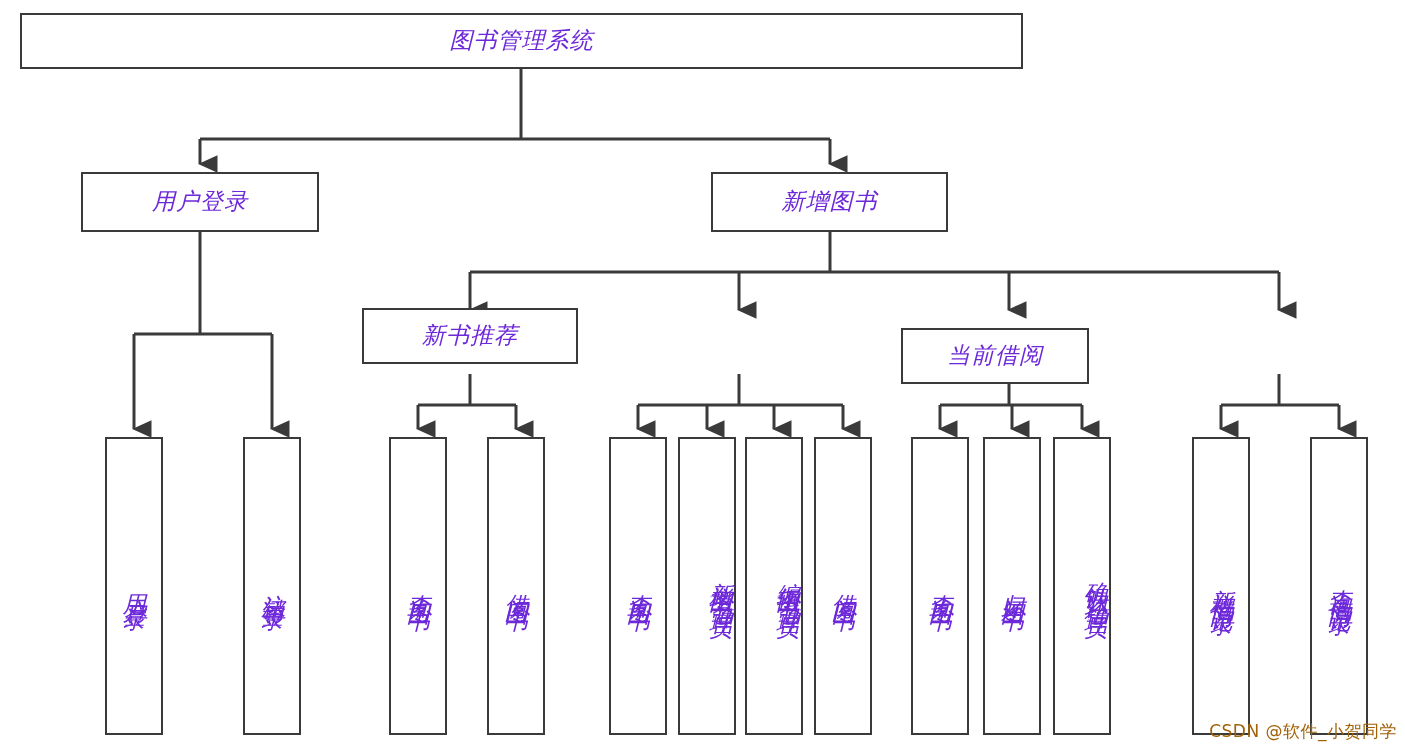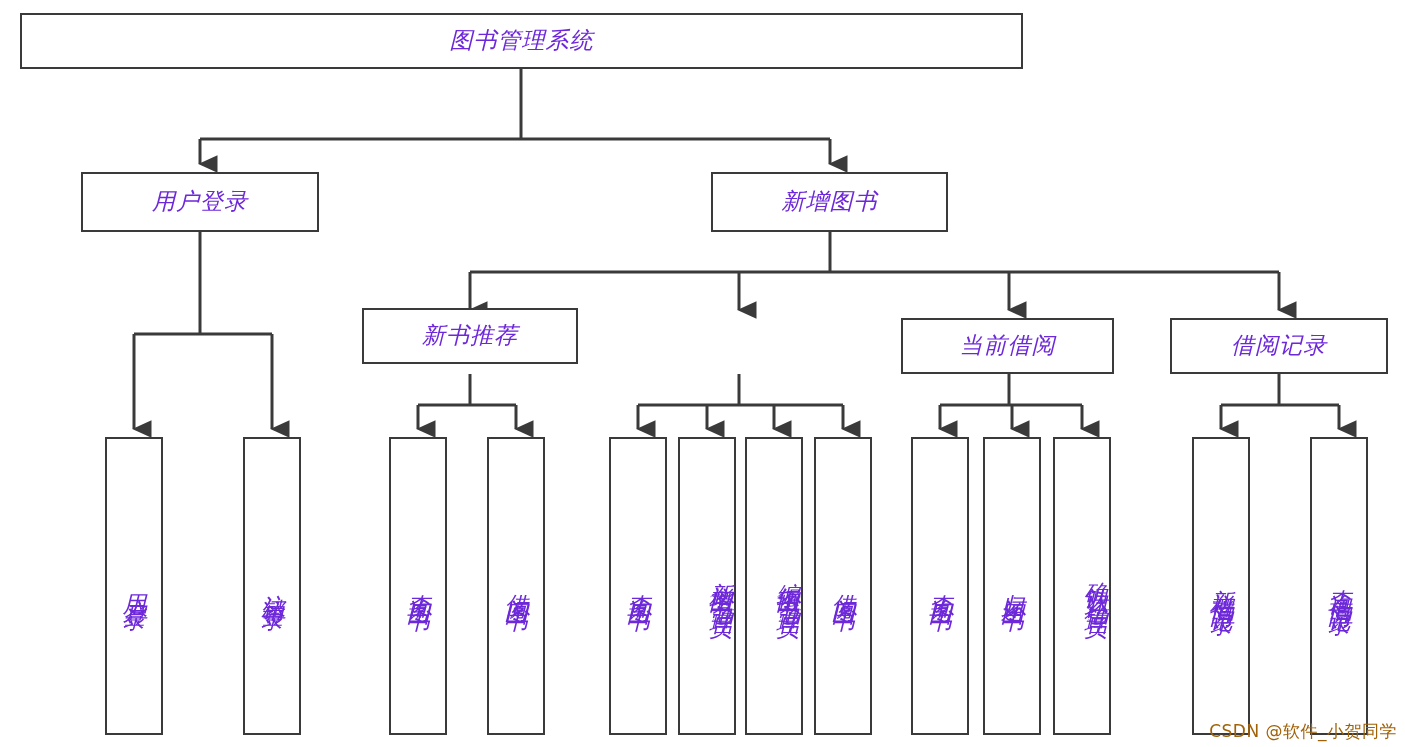--- a/index.html
+++ b/index.html
@@ -131,25 +131,22 @@
   <div class="node h" style="left: 81px; top: 172px; width: 238px; height: 60px;">
     <span class="node-label">用户登录</span>
   </div>
   <div class="node h" style="left: 711px; top: 172px; width: 237px; height: 60px;">
     <span class="node-label">新增图书</span>
   </div>
 
   <div class="node h" style="left: 362px; top: 308px; width: 216px; height: 56px;">
     <span class="node-label">新书推荐</span>
   </div>
-  <div class="node h" style="left: 901px; top: 318px; width: 213px; height: 56px;">
+  <div class="node h" style="left: 901px; top: 328px; width: 188px; height: 56px;">
     <span class="node-label">当前借阅</span>
-  </div>
-  <div class="node h" style="left: 1170px; top: 318px; width: 218px; height: 56px;">
-    <span class="node-label">借阅记录</span>
   </div>
 
   <div class="node v center" style="left: 105px; top: 437px; width: 58px; height: 298px;">
     <span class="node-label">用户登录</span>
   </div>
   <div class="node v center" style="left: 243px; top: 437px; width: 58px; height: 298px;">
     <span class="node-label">注销登录</span>
   </div>
   <div class="node v center" style="left: 389px; top: 437px; width: 58px; height: 298px;">
     <span class="node-label">查询图书</span>

